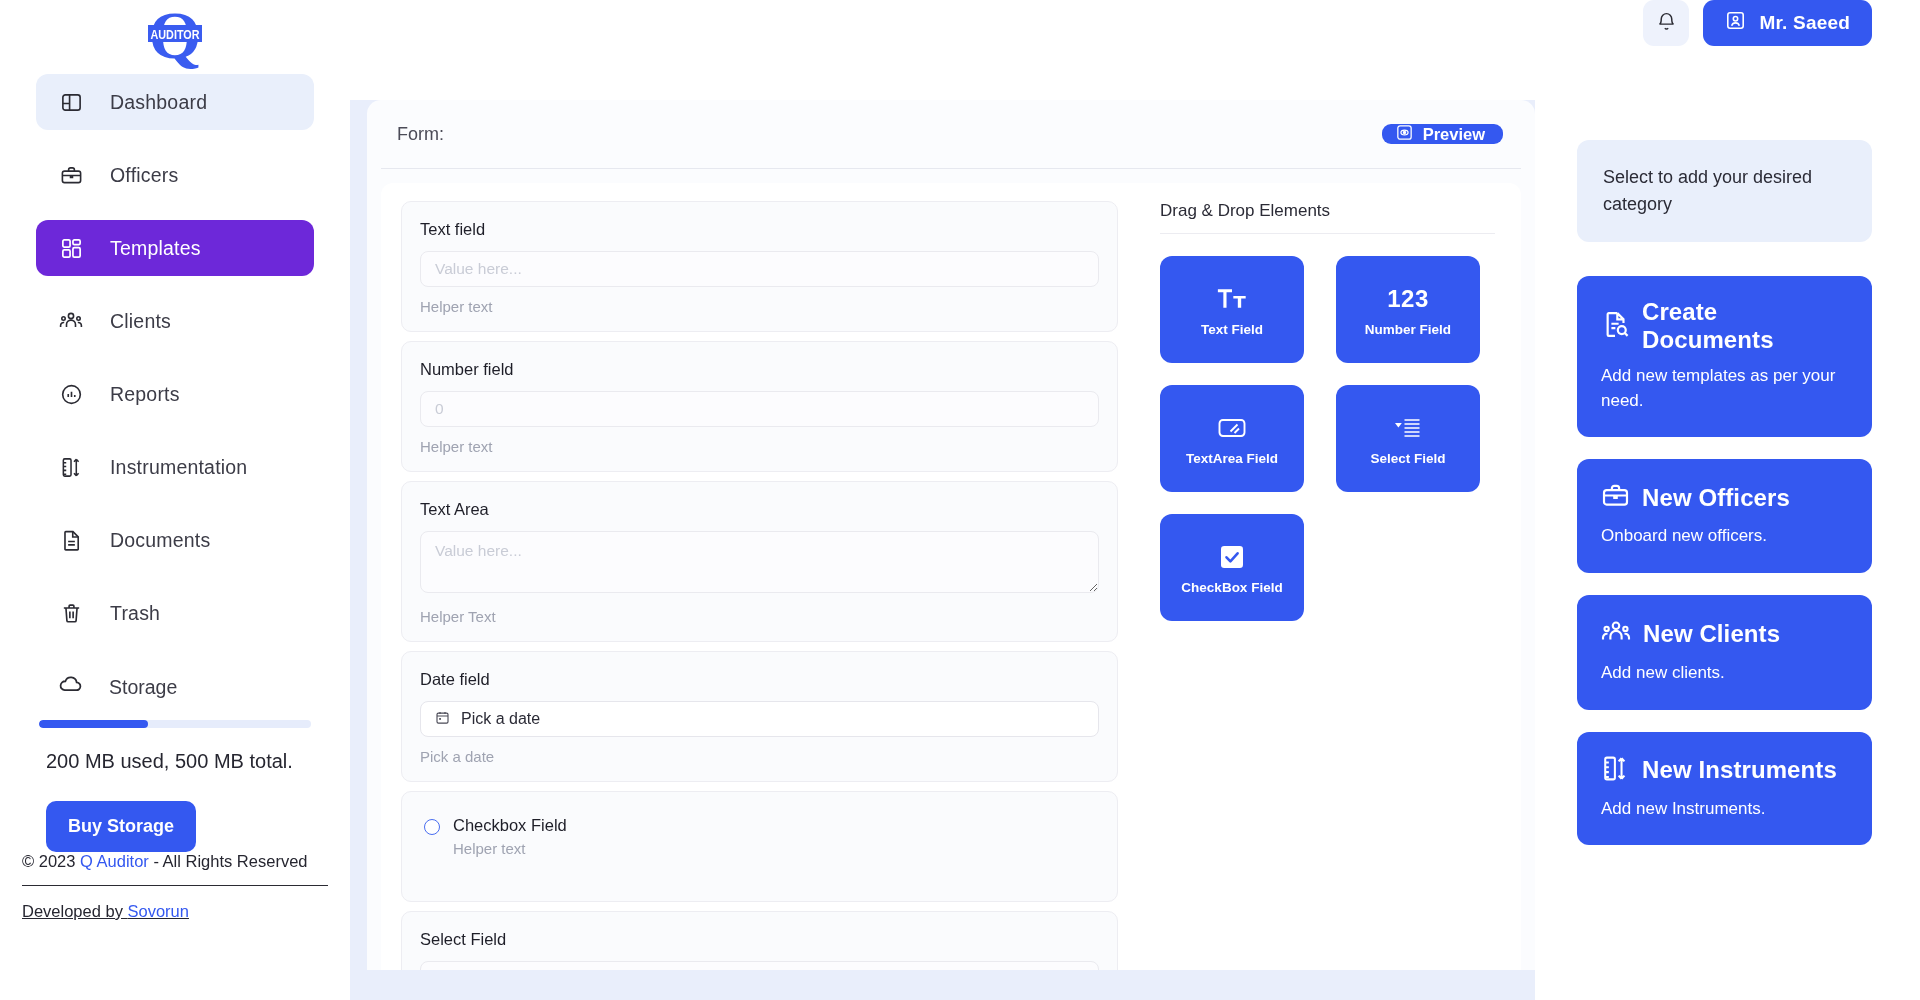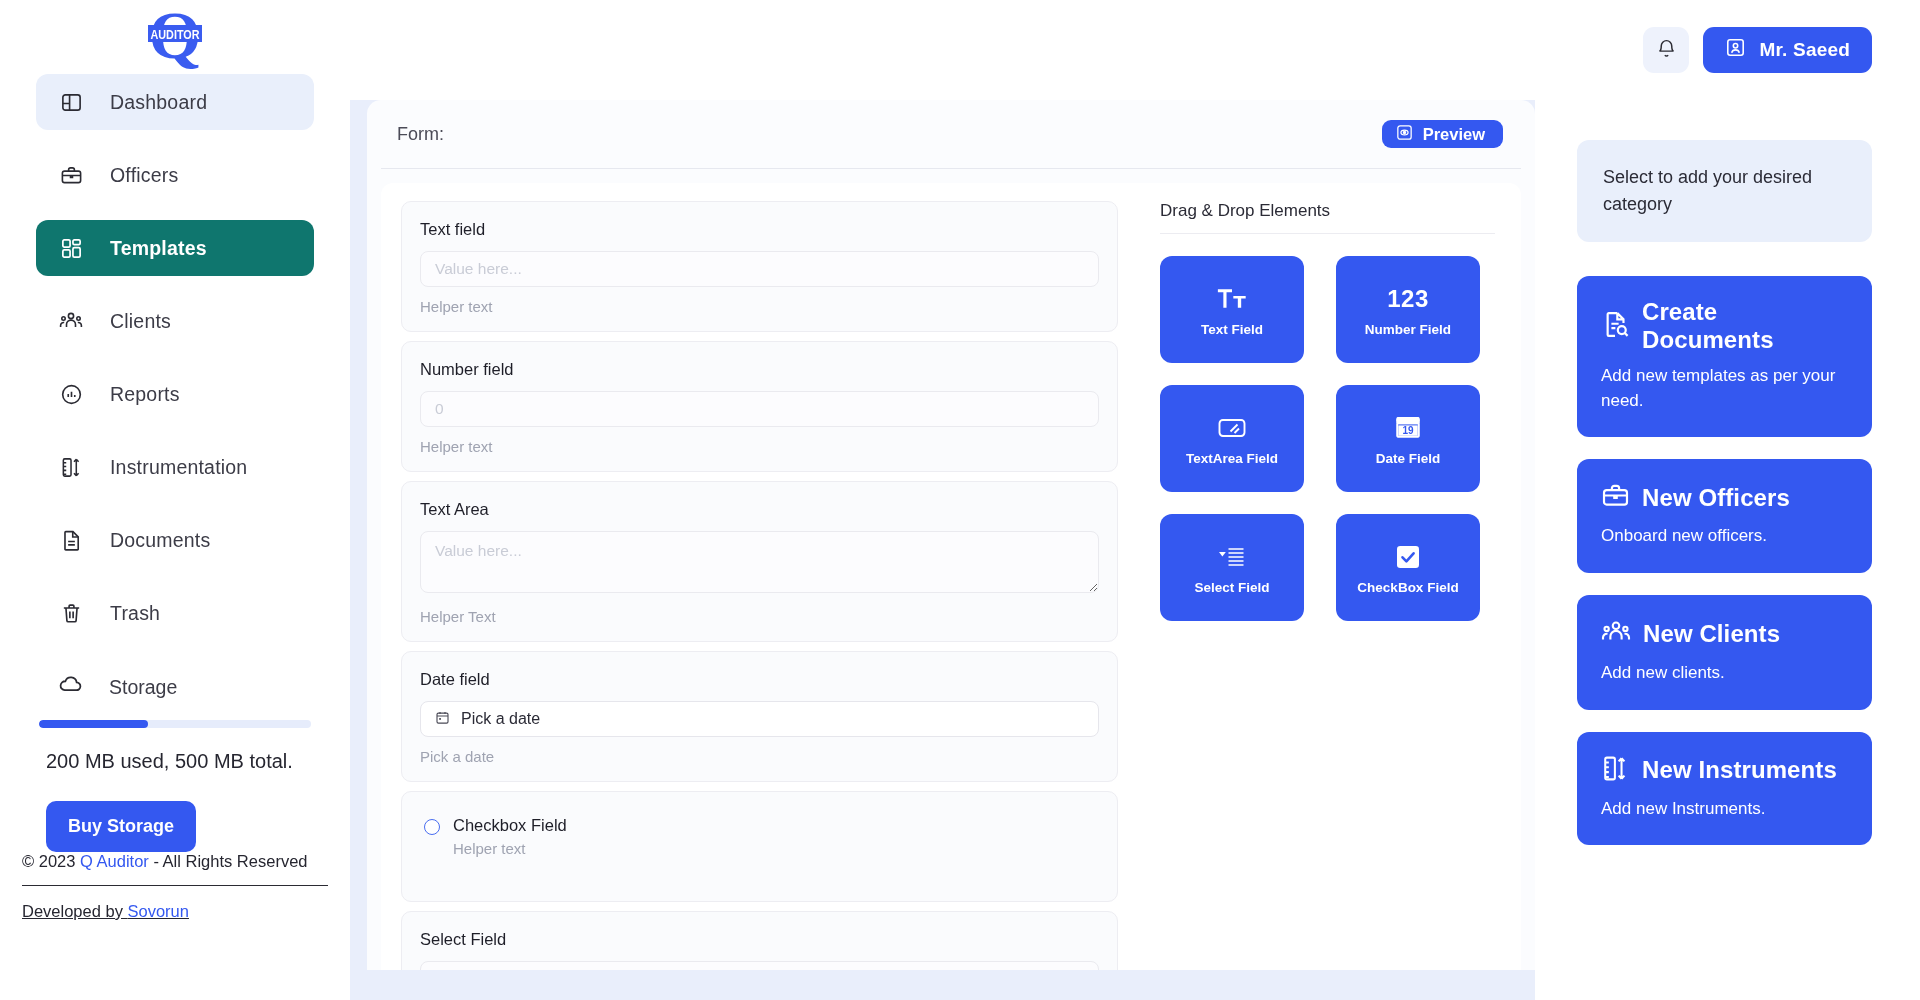--- a/index.html
+++ b/index.html
@@ -31,21 +31,21 @@
   .nav { padding: 0 36px; display: flex; flex-direction: column; gap: 0; }
   .nav-item {
     display: flex; align-items: center; gap: 26px;
     height: 56px; border-radius: 12px;
     padding: 0 22px; margin-bottom: 17px;
     color: #3c3c47; font-size: 19.5px; letter-spacing: .2px;
     cursor: pointer; user-select: none;
   }
   .nav-item .ico { width: 26px; height: 26px; display: flex; align-items: center; justify-content: center; flex: 0 0 26px; }
   .nav-item.active-soft { background: #e9effb; }
-  .nav-item.active { background: #0f766e; color: #ffffff; font-weight: bold; }
+  .nav-item.active { background: #6d28d9; color: #ffffff; }
   .nav-item.active .ico svg { stroke: #ffffff; }
 
   .storage-block { padding: 0 36px; margin-top: 4px; }
   .storage-row {
     display: flex; align-items: center; gap: 26px;
     height: 50px; padding: 0 22px; color: #3c3c47; font-size: 19.5px;
   }
   .storage-bar {
     height: 8px; border-radius: 6px; background: #e6ecfb; margin: 8px 3px 0 3px;
     position: relative; overflow: hidden;
@@ -63,21 +63,21 @@
   .footer { margin-top: auto; padding: 0 0 30px 0; }
   .copyright { font-size: 16.5px; color: #262630; padding: 0 22px 14px 22px; white-space: nowrap; }
   .copyright a, .devline a { color: #3458f0; text-decoration: none; }
   .footer-divider { height: 1px; background: #2b2b33; margin: 0 22px; }
   .devline { font-size: 16.5px; color: #262630; padding: 16px 22px 0 22px; text-decoration: underline; }
 
   
   .main { flex: 1; position: relative; height: 1000px; background: #ffffff; }
 
   .topbar {
-    height: 100px; display: flex; align-items: center; justify-content: flex-end;
+    height: 100px; display: flex; justify-content: flex-end;
     padding: 0 48px 0 0; gap: 14px;
     background: #ffffff;
   }
   .bell-btn {
     width: 46px; height: 46px; border-radius: 11px; background: #eef2fc;
     display: flex; align-items: center; justify-content: center; border: none; cursor: pointer;
   }
   .user-btn {
     display: flex; align-items: center; gap: 13px;
     background: #3458f0; color: #fff; border: none; border-radius: 11px;
@@ -103,21 +103,21 @@
     overflow: hidden;
   }
   .form-header {
     height: 68px; display: flex; align-items: center; justify-content: space-between;
     padding: 0 32px 0 30px; flex: 0 0 68px;
   }
   .form-label { font-size: 18px; color: #4b4b57; }
   .preview-btn {
     display: flex; align-items: center; gap: 10px;
     background: #3458f0; color: #fff; border: none; border-radius: 9px;
-    height: 28px; padding: 0 18px 0 14px; font-size: 16.5px; font-weight: 600;
+    height: 20px; padding: 0 18px 0 14px; font-size: 16.5px; font-weight: 600;
     font-family: inherit; cursor: pointer;
   }
   .hdr-divider { height: 1px; background: #e6e8ef; margin: 0 14px; }
 
   .split { display: flex; flex: 1; padding: 14px 14px 0 14px; gap: 0; min-height: 0; }
 
   .drop-zone {
     width: 757px; flex: 0 0 757px;
     background: #ffffff;
     border-radius: 12px 0 0 0;
@@ -445,35 +445,20 @@
                 <div class="tile">
                   <span class="tile-ico">
                     <svg width="30" height="26" viewBox="0 0 30 26" fill="none" stroke="#ffffff" stroke-width="1.9">
                       <rect x="2.5" y="5" width="25" height="16" rx="3.4"></rect>
                       <path d="M20.5 9.5l-7 7M22 13.5l-4.5 4.5"></path>
                     </svg>
                   </span>
                   <span class="tile-label">TextArea Field</span>
                 </div>
 
-                <div class="tile">
-                  <span class="tile-ico">
-                    <svg width="30" height="30" viewBox="0 0 30 30">
-                      <rect x="3.5" y="5.5" width="23" height="19" rx="1.6" fill="#ffffff"></rect>
-                      <rect x="3.5" y="5.5" width="23" height="5" fill="#ffffff"></rect>
-                      <rect x="3.5" y="10.2" width="23" height="14.3" rx="1.4" fill="#ffffff"></rect>
-                      <rect x="5.4" y="12" width="19.2" height="10.8" fill="#3458f0"></rect>
-                      <rect x="5.4" y="12" width="19.2" height="10.8" fill="#ffffff"></rect>
-                      <text x="15" y="21" font-family="'Liberation Sans', sans-serif" font-size="10" font-weight="700" fill="#3458f0" text-anchor="middle">19</text>
-                      <rect x="3.5" y="4" width="23" height="5" rx="1.4" fill="#ffffff"></rect>
-                      <rect x="5.2" y="11.4" width="19.6" height="1" fill="#3458f0"></rect>
-                    </svg>
-                  </span>
-                  <span class="tile-label">Date Field</span>
-                </div>
 
                 <div class="tile">
                   <span class="tile-ico">
                     <svg width="30" height="24" viewBox="0 0 30 24" fill="none" stroke="#ffffff" stroke-width="1.7">
                       <path d="M11.5 4h15M11.5 8h15M11.5 12h15M11.5 16h15M11.5 20h15"></path>
                       <path d="M2 7l3.4 4.4L8.8 7z" fill="#ffffff" stroke="none"></path>
                     </svg>
                   </span>
                   <span class="tile-label">Select Field</span>
                 </div>

